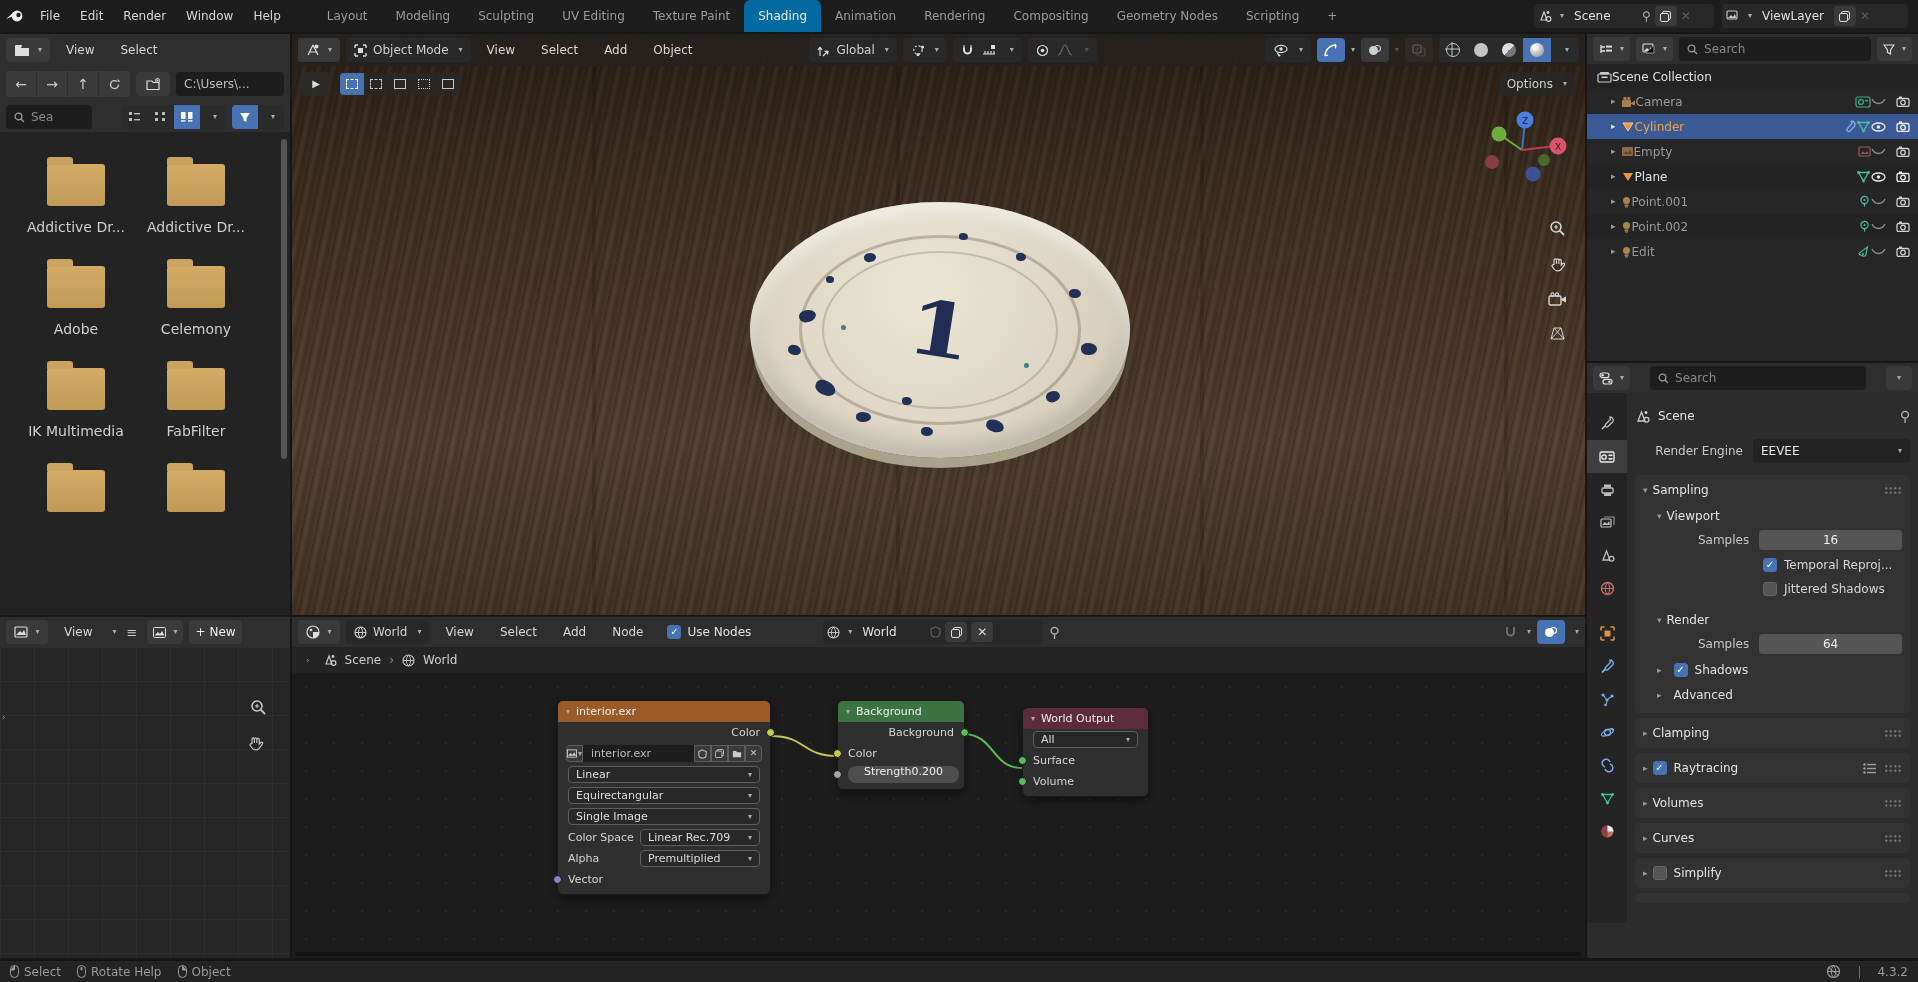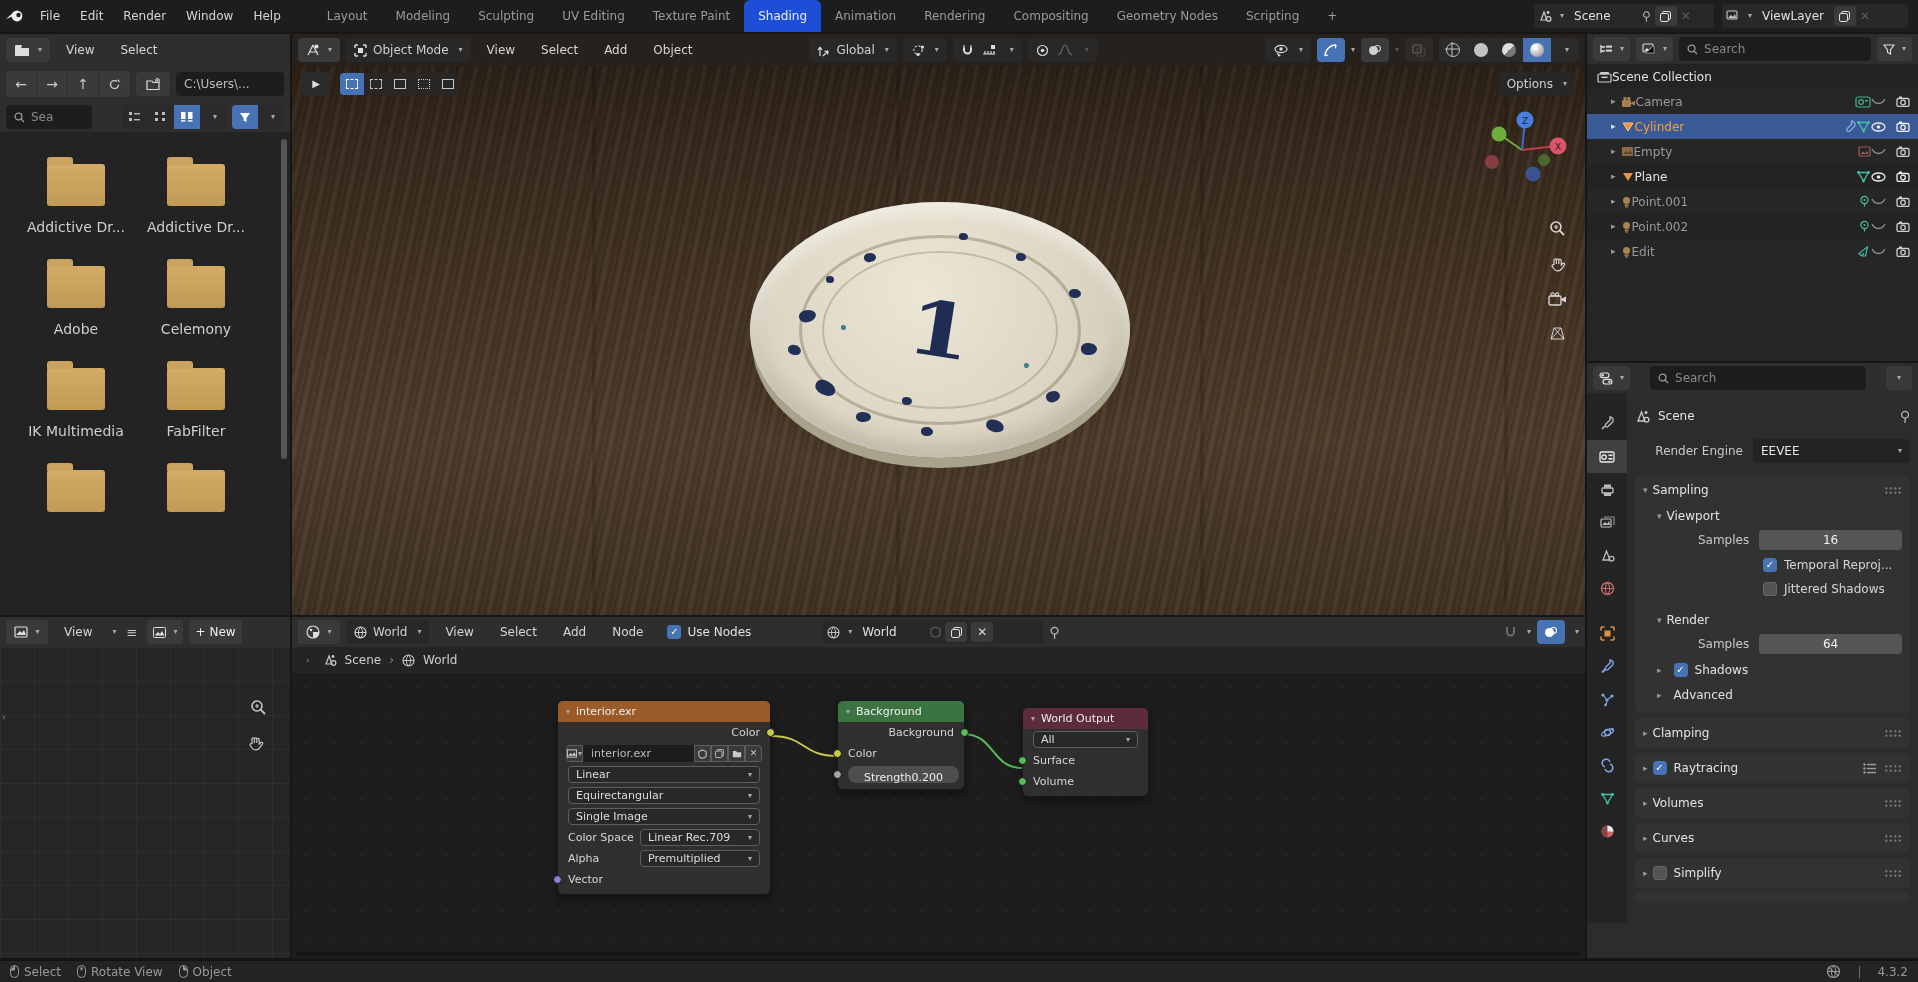--- a/index.html
+++ b/index.html
@@ -9,21 +9,21 @@
   .row{display:flex;align-items:center}
   .chev{font-size:8px;color:#aaa;margin-left:4px}
   .chevr{font-size:9px;color:#999;margin-right:5px}
   .btn{background:#3a3a3a;border-radius:4px;display:flex;align-items:center;justify-content:center;height:24px;padding:0 6px}
   .field{background:#1d1d1d;border-radius:4px;height:24px;display:flex;align-items:center;padding:0 8px;color:#bdbdbd}
   .menu{padding:0 10px;color:#d6d6d6}
   svg{display:block}
   
   .topbar{left:0;top:0;width:1918px;height:32px;background:#1d1d1d;display:flex;align-items:center}
   .tab{padding:0 14px;height:32px;display:flex;align-items:center;color:#9b9b9b;border-radius:6px 6px 0 0}
-  .tab.active{background:#1d4ed8;color:#eee}
+  .tab.active{background:#0369a1;color:#eee}
   .idwidget{background:#282828;border-radius:4px;height:24px;display:flex;align-items:center;padding:0 4px;gap:4px}
   .idwidget .name{padding:0 6px;color:#e0e0e0;min-width:70px}
   .sq{width:22px;height:20px;background:#3a3a3a;border-radius:3px;display:flex;align-items:center;justify-content:center}
   .dim{opacity:.35}
   
   .ehead{background:#2e2e2e;height:30px;display:flex;align-items:center;padding:0 6px;gap:6px}
   
   .fb{left:0;top:34px;width:290px;height:581px;background:#232323}
   .fb .ehead{height:32px}
   .navgrp{display:flex;background:#3a3a3a;border-radius:4px;overflow:hidden}
@@ -74,21 +74,21 @@
       background-image:radial-gradient(#2a2a2a 1px,transparent 1.2px);background-size:28px 28px}
   .crumbs{position:absolute;left:0;top:30px;width:100%;height:26px;background:#242424;display:flex;align-items:center;gap:8px;padding:0 14px;color:#cfcfcf}
   .node{position:absolute;background:#2f2f2f;border:1px solid #191919;border-radius:6px;box-shadow:0 4px 10px rgba(0,0,0,.45)}
   .nhead{height:21px;border-radius:5px 5px 0 0;display:flex;align-items:center;padding:0 8px;gap:6px;color:#eee;font-size:11px}
   .nrow{height:21px;display:flex;align-items:center;padding:0 10px;font-size:11px;color:#d5d5d5;position:relative}
   .nrow.out{justify-content:flex-end}
   .ndd{background:#282828;border:1px solid #5e5e5e;border-radius:4px;height:17px;flex:1;display:flex;align-items:center;padding:0 7px;color:#ddd;justify-content:space-between}
   .sock{position:absolute;width:9px;height:9px;border-radius:50%;border:1px solid #111;top:6px}
   .sock.l{left:-5px}.sock.r{right:-5px}
   .sy{background:#c9c94a}.sg{background:#59bb59}.sp{background:#8a7fd0}.sgr{background:#a5a5a5}
-  .slider{background:#4e4e4e;border-radius:8px;height:17px;flex:1;display:flex;align-items:flex-end;justify-content:space-between;padding:0 16px;color:#eee}
+  .slider{background:#4e4e4e;border-radius:8px;height:17px;flex:1;display:flex;align-items:flex-start;justify-content:space-between;padding:0 16px;color:#eee}
   .minibtn{width:17px;height:17px;background:#3a3a3a;border:1px solid #5e5e5e;display:flex;align-items:center;justify-content:center;color:#ccc;font-size:9px}
   
   .ie{left:0;top:617px;width:290px;height:341px;background:#262626}
   .ie .canvas{position:absolute;left:0;top:30px;width:290px;height:311px;
      background-image:linear-gradient(#2e2e2e 1px,transparent 1px),linear-gradient(90deg,#2e2e2e 1px,transparent 1px);background-size:34px 34px}
   
   .ol{left:1587px;top:34px;width:331px;height:327px;background:#262626}
   .olrow{height:25px;display:flex;align-items:center;padding:0 4px;color:#999}
   .olrow:nth-child(odd){background:#232323}
   .olrow.sel{background:#3a5a96;color:#f2a23c}
@@ -1195,21 +1195,21 @@
           <rect x="0.5" y="0.5" width="8" height="12" rx="4" fill="none" stroke="#9a9a9a"></rect>
           <path d="M0.5 5 h4 V0.8" stroke="#9a9a9a" fill="#9a9a9a"></path>
         </svg>
       <span>Select</span>
     </div>
     <div class="row" style="gap:5px">
       <svg width="9" height="13" viewBox="0 0 9 13">
           <rect x="0.5" y="0.5" width="8" height="12" rx="4" fill="none" stroke="#9a9a9a"></rect>
           <rect x="3.5" y="2" width="2" height="3.5" rx="1" fill="#9a9a9a"></rect>
         </svg>
-      <span>Rotate View</span>
+      <span>Rotate Help</span>
     </div>
     <div class="row" style="gap:5px">
       <svg width="9" height="13" viewBox="0 0 9 13">
           <rect x="0.5" y="0.5" width="8" height="12" rx="4" fill="none" stroke="#9a9a9a"></rect>
           <path d="M8.5 5 h-4 V0.8" stroke="#9a9a9a" fill="#9a9a9a"></path>
         </svg>
       <span>Object</span>
     </div>
     <div class="spacer"></div>
     <svg width="15" height="15" viewBox="0 0 15 15">

